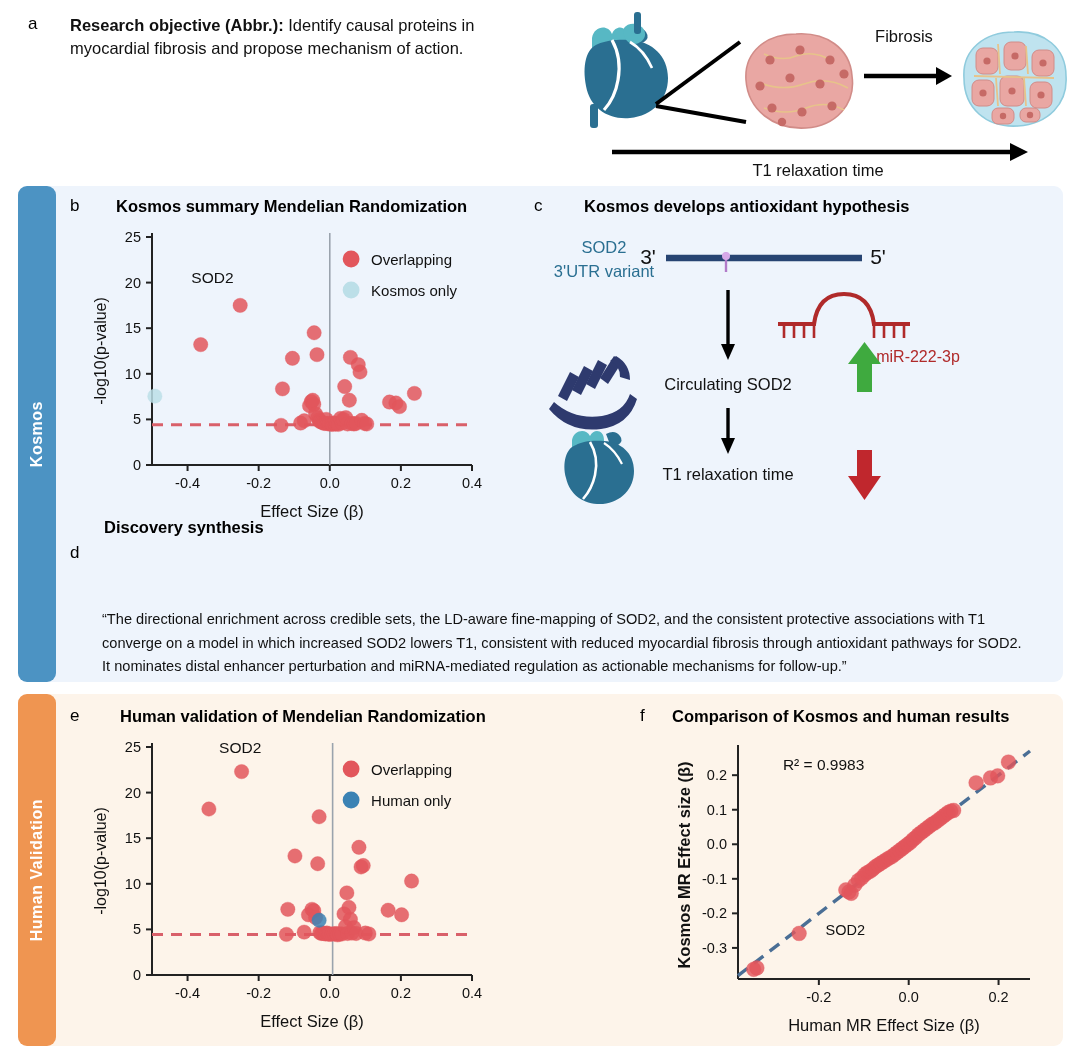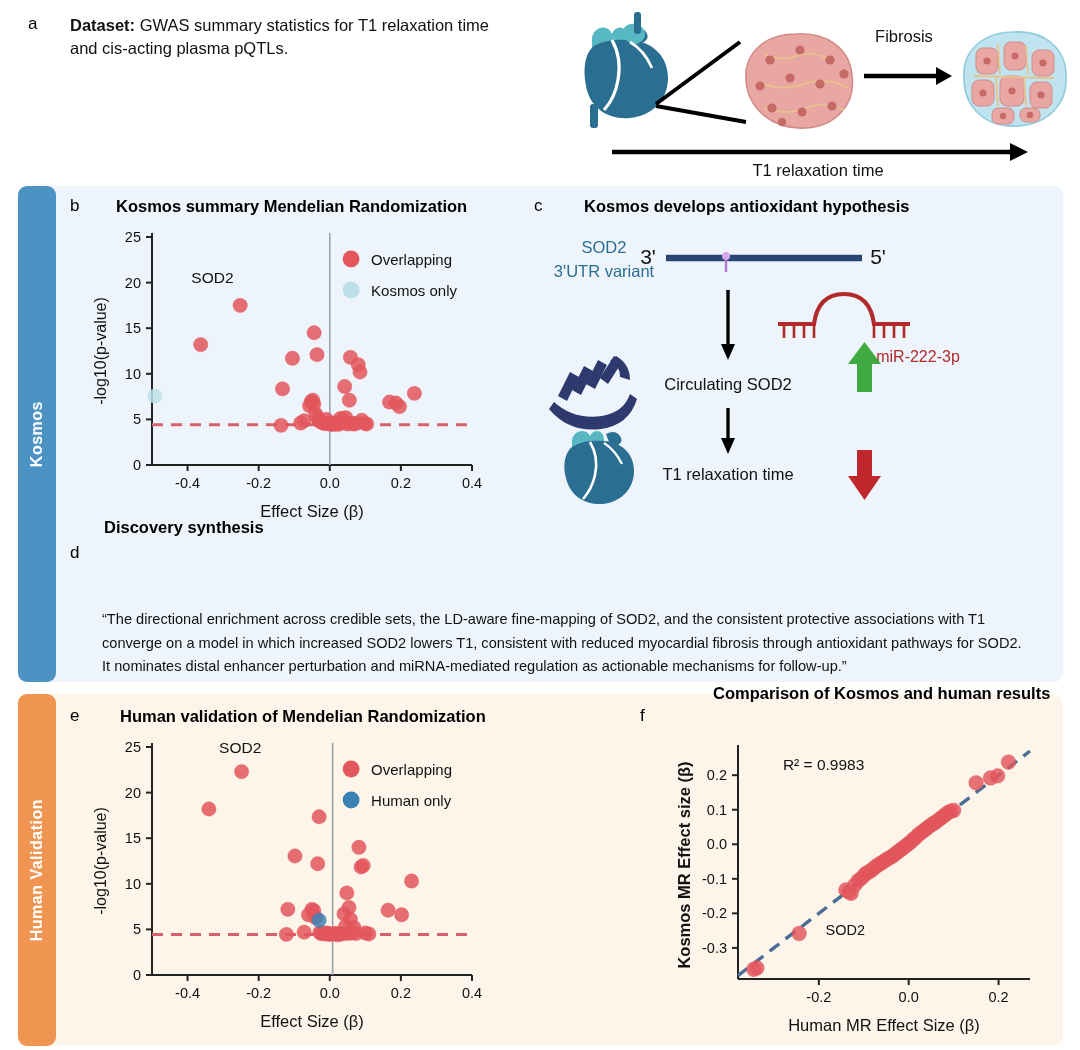--- a/index.html
+++ b/index.html
@@ -72,21 +72,21 @@
   svg { display:block; overflow: visible; }
   .lbl-svg { font-family:"Liberation Sans", sans-serif; }
 </style>
 </head>
 <body>
 
 <div id="panel-a">
   <div class="panel-letter" style="left:28px; top:14px;">a</div>
 
   <div id="a-text">
-    <p><b>Dataset:</b><span> GWAS summary statistics for T1 relaxation time and cis-acting plasma pQTLs.</span></p>
+    <p><b>Research objective (Abbr.):</b><span> Identify causal proteins in myocardial fibrosis and propose mechanism of action.</span></p>
   </div>
 
   <div id="a-graphic">
     <svg width="500" height="175" viewBox="0 0 500 175">
 
       <g>
         <path d="M24 34 C26 22, 40 20, 44 30 C48 20, 60 22, 60 34 L60 46 L44 52 L24 46 Z" fill="#57b8c4"></path>
         <path d="M62 26 q10 -6 16 2 q4 6 -2 10 l-8 2 z" fill="#2a6f91"></path>
         <path d="M30 40 C18 44, 14 62, 18 82 C22 104, 40 116, 62 114 C84 112, 100 96, 100 74 C100 52, 84 38, 64 36 C52 35, 38 36, 30 40 Z" fill="#2a6f91"></path>
         <path d="M56 24 C60 18, 72 18, 76 26 C80 34, 72 40, 66 40 C60 40, 54 34, 56 24 Z" fill="#57b8c4"></path>
@@ -424,21 +424,21 @@
       <text x="232" y="292" font-size="16.5" text-anchor="middle" fill="#111" font-family="&quot;Liberation Sans&quot;, sans-serif">Effect Size (β)</text>
       <text x="0" y="0" font-size="16" text-anchor="middle" fill="#111" font-family="&quot;Liberation Sans&quot;, sans-serif" transform="translate(26,126) rotate(-90)">-log10(p-value)</text>
       <circle cx="271.1111111111111" cy="34" r="8.4" fill="#e2565c"></circle>
       <text x="291.1111111111111" y="39.5" font-size="15" text-anchor="start" fill="#111" font-family="&quot;Liberation Sans&quot;, sans-serif">Overlapping</text>
       <circle cx="271.1111111111111" cy="65" r="8.4" fill="#3b82b4"></circle>
       <text x="291.1111111111111" y="70.5" font-size="15" text-anchor="start" fill="#111" font-family="&quot;Liberation Sans&quot;, sans-serif">Human only</text>
     </svg>
 </div>
 
 <div class="panel-letter" style="left:640px; top:706px;">f</div>
-<div class="panel-title" style="left:672px; top:684px;margin-left:41px;">Comparison of Kosmos and human results</div>
+<div class="panel-title" style="left:672px; top:707px;">Comparison of Kosmos and human results</div>
 <div class="plot" id="plot-f" style="left:660px; top:735px;">
   <svg id="svg-f" width="400" height="300" viewBox="0 0 400 300">
       <line x1="78" y1="10" x2="78" y2="244" stroke="#222" stroke-width="2"></line>
       <line x1="78" y1="244" x2="370" y2="244" stroke="#222" stroke-width="2"></line>
       <line x1="72" y1="212.9090909090909" x2="78" y2="212.9090909090909" stroke="#222" stroke-width="2"></line>
       <text x="67" y="217.9090909090909" font-size="14.5" text-anchor="end" fill="#111" font-family="&quot;Liberation Sans&quot;, sans-serif">-0.3</text>
       <line x1="72" y1="178.36363636363637" x2="78" y2="178.36363636363637" stroke="#222" stroke-width="2"></line>
       <text x="67" y="183.36363636363637" font-size="14.5" text-anchor="end" fill="#111" font-family="&quot;Liberation Sans&quot;, sans-serif">-0.2</text>
       <line x1="72" y1="143.8181818181818" x2="78" y2="143.8181818181818" stroke="#222" stroke-width="2"></line>
       <text x="67" y="148.8181818181818" font-size="14.5" text-anchor="end" fill="#111" font-family="&quot;Liberation Sans&quot;, sans-serif">-0.1</text>

